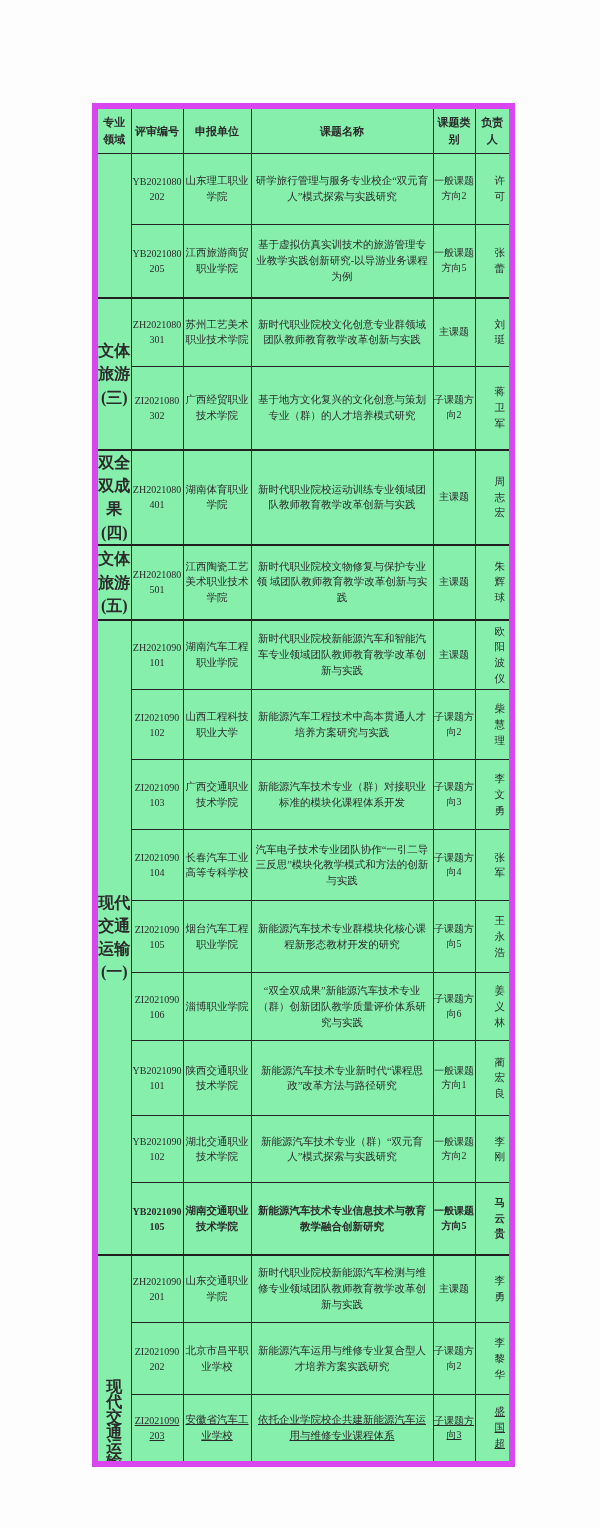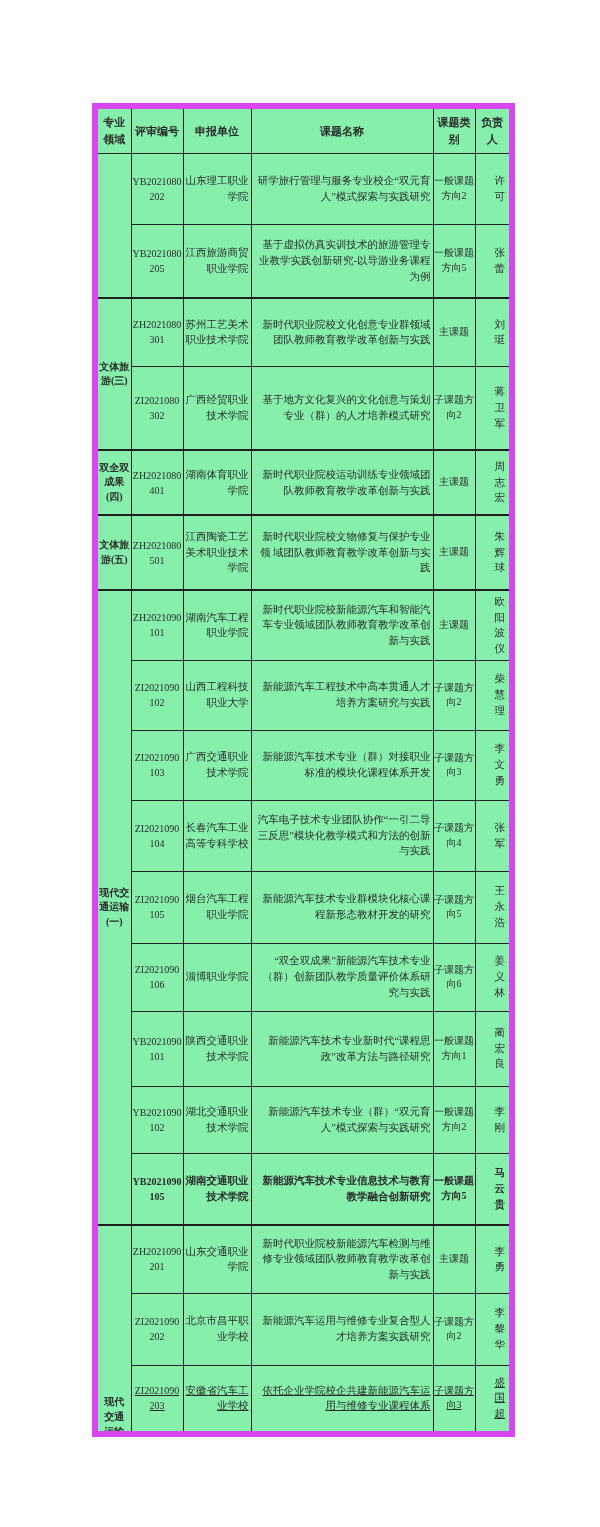--- a/index.html
+++ b/index.html
@@ -22,22 +22,22 @@
   col.c-person{width:37px;}
   th,td{
     border:1px solid #242424;
     padding:1px 2px;
     vertical-align:middle;
     text-align:center;
     word-break:break-all;
     overflow:hidden;
   }
   thead th{font-weight:bold;font-size:11px;padding:2px 1px;}
-  td.t-left{text-align:right;}
-  td.section{font-weight:bold;font-size:10px;padding:0;line-height:1.45;}
+  td.t-left{text-align:center;}
+  td.section{font-weight:bold;font-size:16px;padding:0;line-height:1.45;}
   td.code{font-size:10px;padding:0 1px;}
   td.cat{font-size:10px;padding:0;line-height:1.45;}
   td.person{font-size:10.5px;padding:0 19px;}
   tr.sec-start td{border-top:2px solid #1f1f1f;}
   td.section-clip{position:relative;overflow:hidden;}
   td.section-clip .lbl{
     position:absolute;left:2px;right:2px;bottom:-8px;
     line-height:15px;text-align:center;
   }
 </style>

